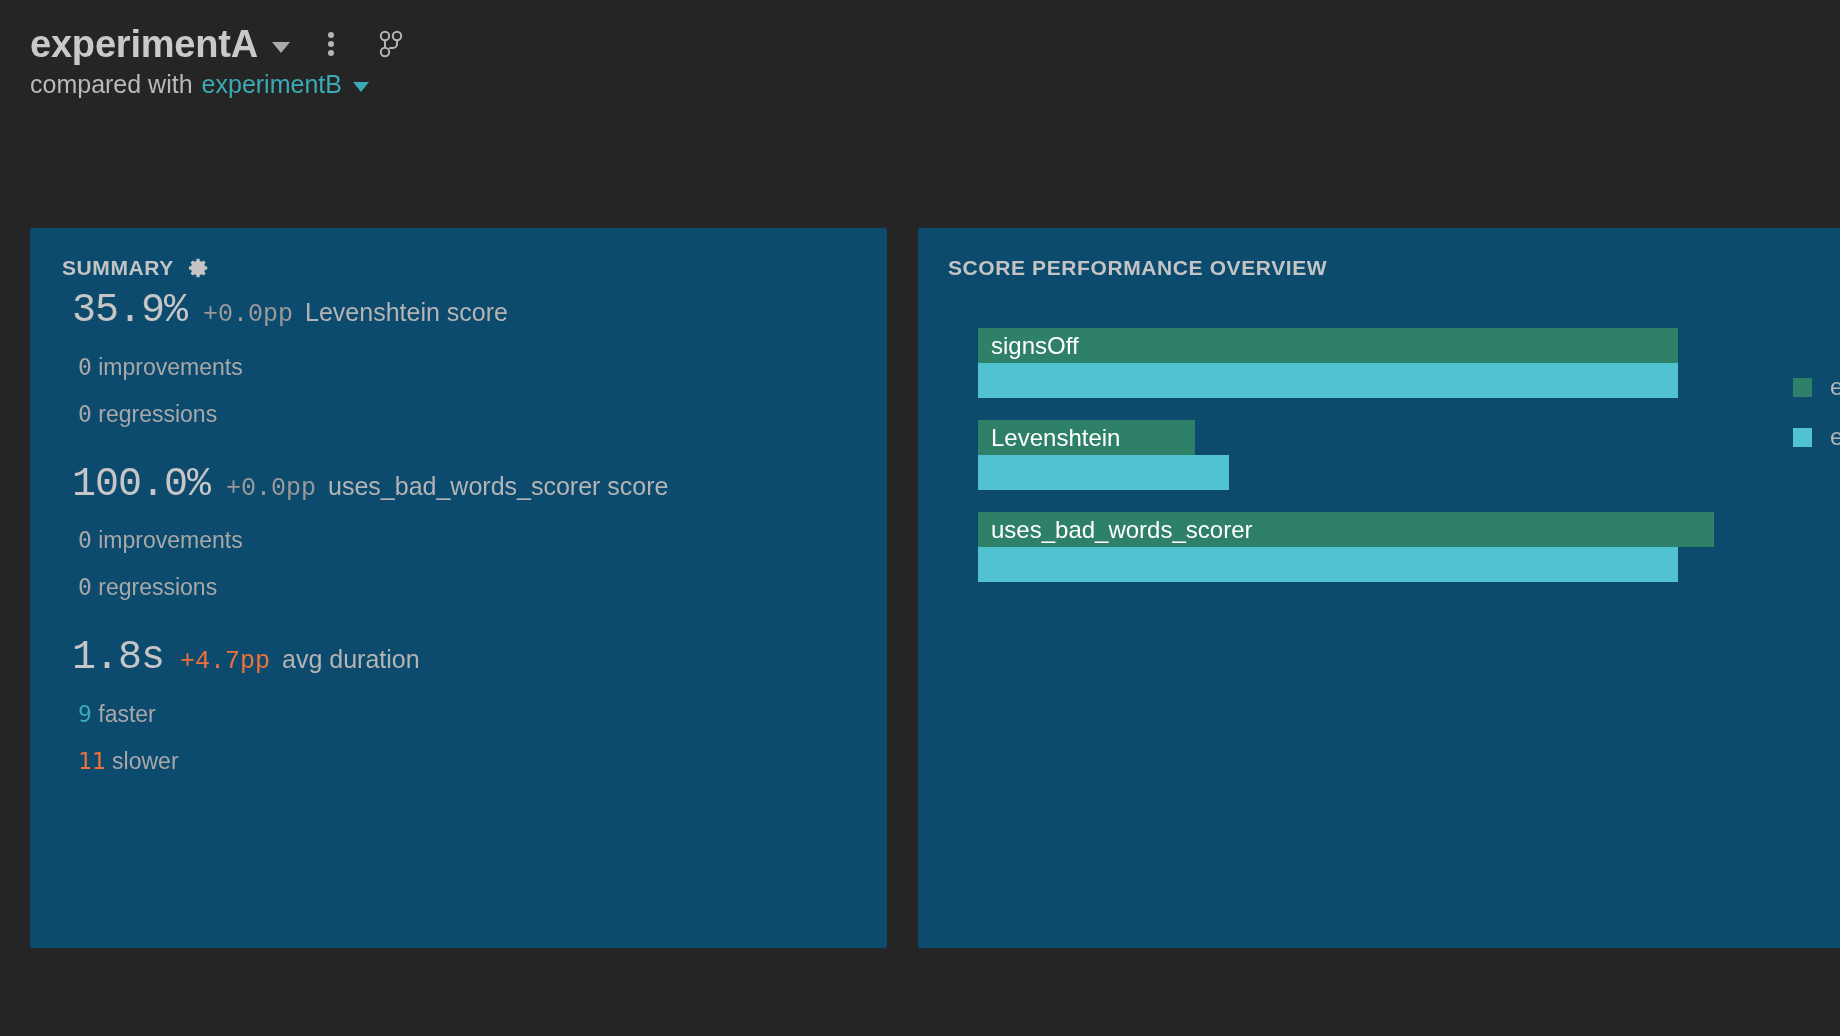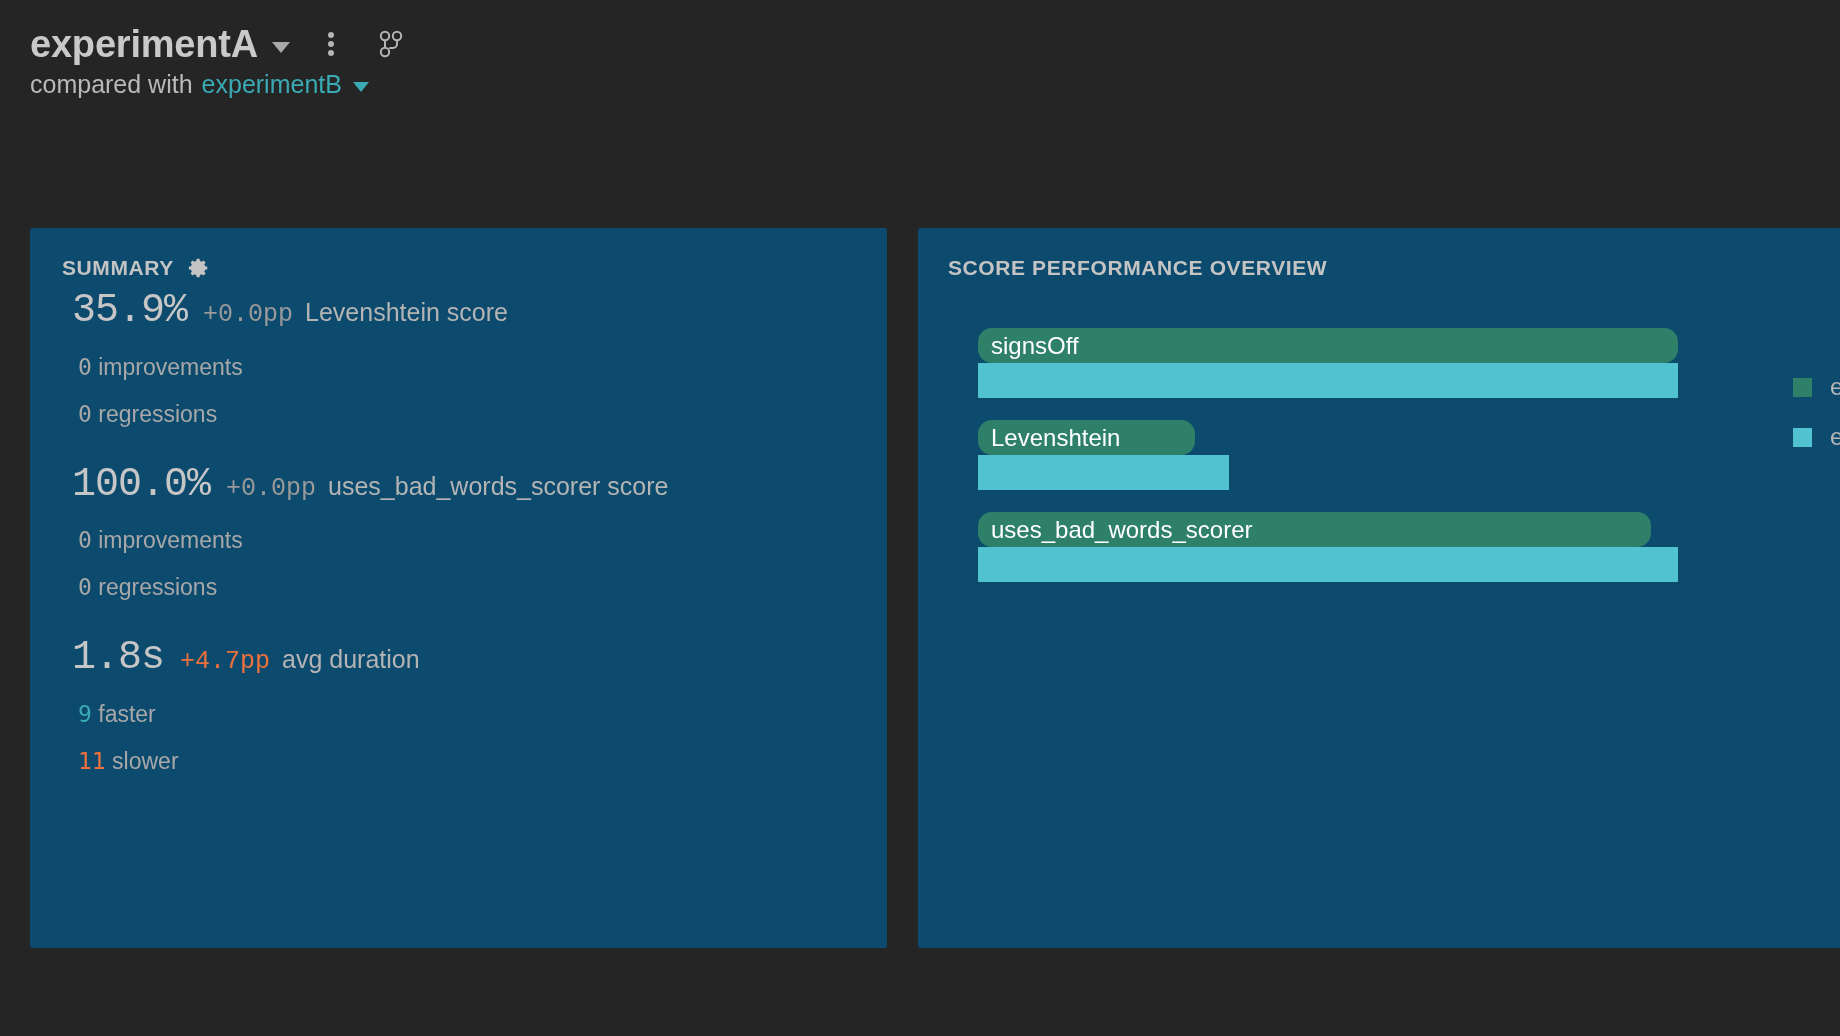--- a/index.html
+++ b/index.html
@@ -158,21 +158,21 @@
     left: 60px;
     top: 100px;
     width: 940px;
     height: 560px;
   }
   .bar-group { position: relative; margin-bottom: 22px; }
   .bar {
     height: 35px;
     position: relative;
   }
-  .bar.a { background: #2f8068; border-radius: 14px; }
+  .bar.a { background: #2f8068; }
   .bar.b { background: #51c3d0; }
   .bar-label {
     position: absolute;
     left: 13px;
     top: 50%;
     transform: translateY(-50%);
     font-size: 24px;
     color: #ffffff;
     white-space: nowrap;
   }
@@ -306,21 +306,21 @@
           </div>
           <div class="bar b" style="width: 700px;"></div>
         </div>
         <div class="bar-group">
           <div class="bar a" style="width: 217px;">
             <span class="bar-label">Levenshtein</span>
           </div>
           <div class="bar b" style="width: 251.3px;"></div>
         </div>
         <div class="bar-group">
-          <div class="bar a" style="width: 673px;">
+          <div class="bar a" style="width: 736px;">
             <span class="bar-label">uses_bad_words_scorer</span>
           </div>
           <div class="bar b" style="width: 700px;"></div>
         </div>
       </div>
     <div id="legend">
         <div class="legend-row">
           <span class="legend-swatch a"></span>
           <span class="legend-text">experimentA</span>
         </div>

